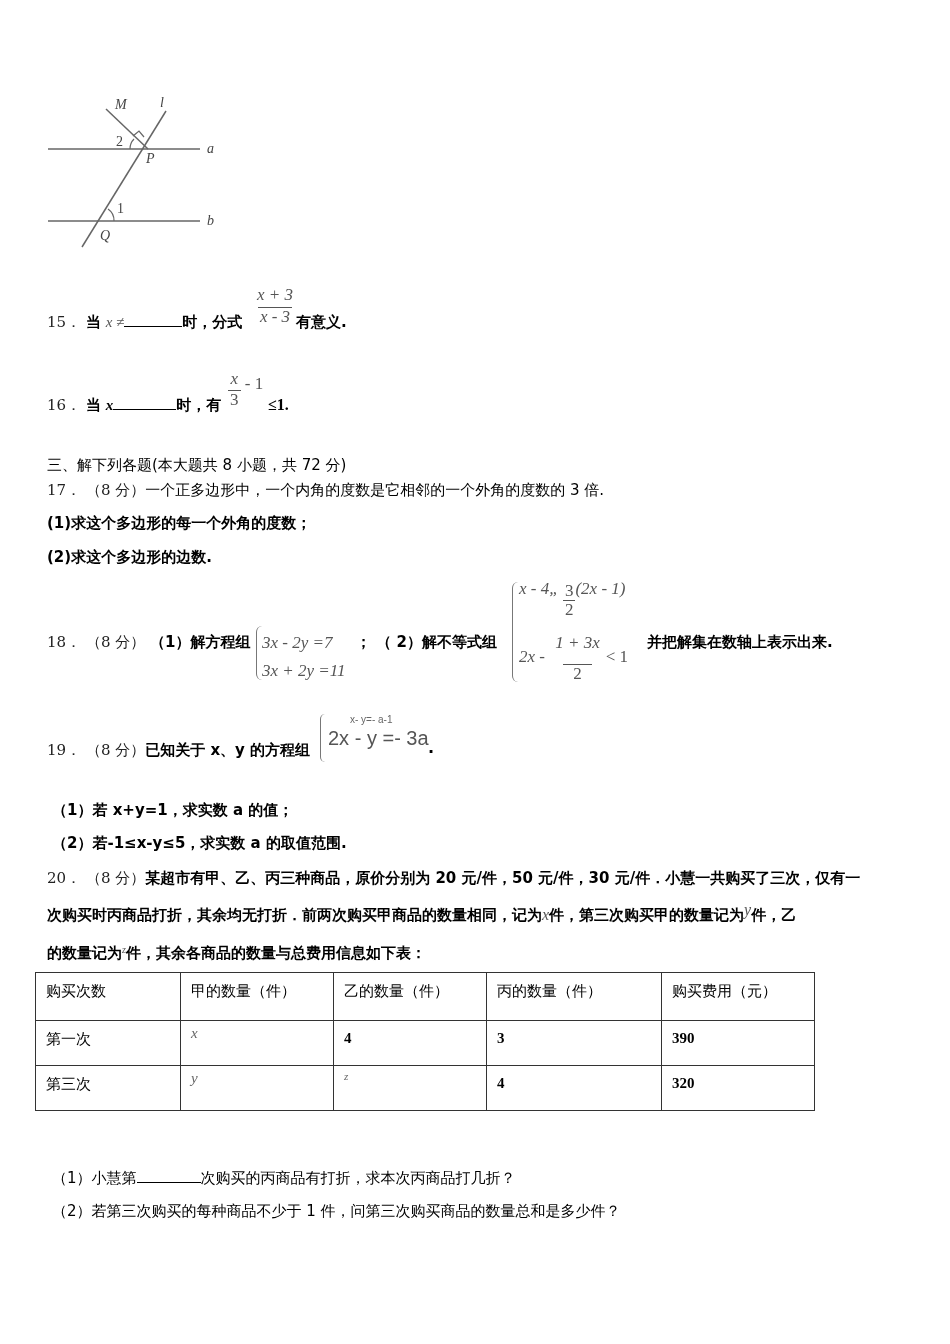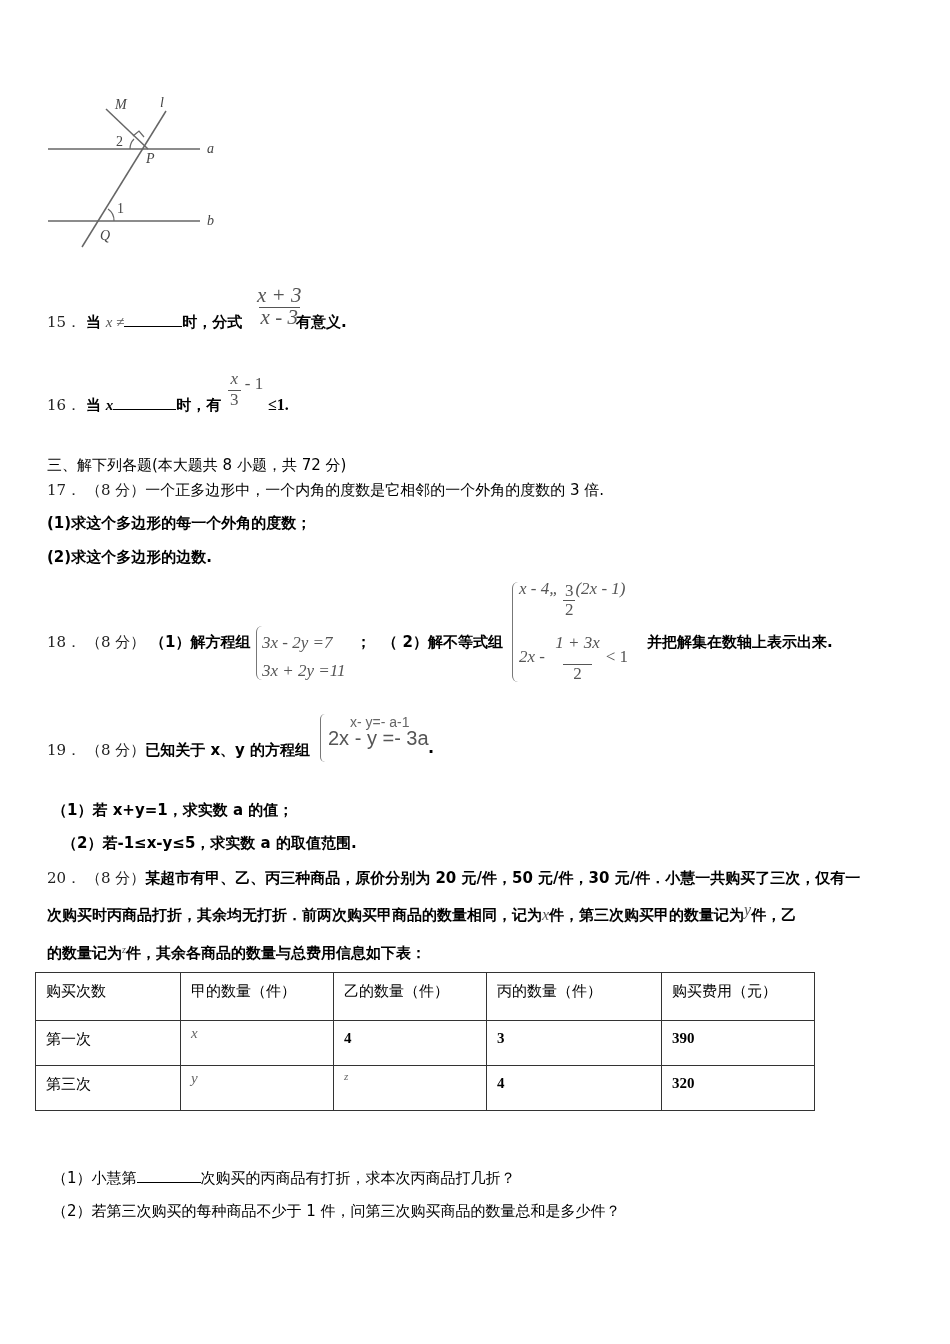--- a/index.html
+++ b/index.html
@@ -47,21 +47,21 @@
     <text x="76" y="51">2</text>
     <text x="77" y="118">1</text>
   </g>
 </svg>
 
 <div class="line" style="top:312px;">
   <span class="num">15．</span>
   <span class="b">当</span>
   <span class="mathg it" style="font-size:15px">x ≠</span><span class="blank" style="width:58px"></span><span class="b">时，分式</span>
 </div>
-<div class="abs mathg" style="left:255px;top:286px;font-size:21px;">
+<div class="abs mathg" style="left:255px;top:286px;font-size:17px;">
   <div class="frac">
     <span class="n it">x + 3</span>
     <span class="d it" style="margin-top:3px;">x - 3</span>
   </div>
 </div>
 <div class="line b" style="left:296px;top:312px;">有意义.</div>
 
 <div class="line" style="top:395px;">
   <span class="num">16．</span>
   <span class="b">当</span>
@@ -90,21 +90,21 @@
   <span class="num">（8 分）</span>
   <span class="b">（1）解方程组</span>
 </div>
 <div class="brace" style="left:256px;top:626px;width:5px;height:54px;"></div>
 <div class="abs mathg" style="left:262px;top:629px;line-height:28px;">
   <div class="it">3x - 2y =7</div>
   <div class="it">3x + 2y =11</div>
 </div>
 <div class="line b" style="left:356px;top:632px;">
   <span>；</span>
-  <span style="margin-left:6px">（ 2）解不等式组</span>
+  <span style="">（ 2）解不等式组</span>
 </div>
 <div class="brace" style="left:512px;top:582px;width:5px;height:100px;"></div>
 <div class="abs mathg" style="left:519px;top:582px;">
   <span class="it" style="position:relative;top:-10px">x - 4„</span>
   <div class="frac">
       <span class="n">3</span>
       <span class="d">2</span>
     </div><span class="it" style="position:relative;top:-10px">(2x - 1)</span>
 </div>
 <div class="abs mathg" style="left:519px;top:634px;">
@@ -114,25 +114,25 @@
       <span class="d" style="padding:0 10px;">2</span>
     </div><span>&lt; 1</span>
 </div>
 <div class="line b" style="left:647px;top:632px;">并把解集在数轴上表示出来.</div>
 
 <div class="line" style="top:740px;">
   <span class="num">19．</span>
   <span class="num">（8 分）</span><span class="b">已知关于 x、y 的方程组</span>
 </div>
 <div class="brace" style="left:320px;top:714px;width:4px;height:48px;"></div>
-<div class="abs" style="left:350px;top:714px;font-family:'Liberation Sans',sans-serif;font-size:14px;color:#666;">x- y=- a-1</div>
+<div class="abs" style="left:350px;top:714px;font-family:'Liberation Sans',sans-serif;font-size:10px;color:#666;">x- y=- a-1</div>
 <div class="abs" style="left:328px;top:727px;font-family:'Liberation Sans',sans-serif;font-size:20px;color:#555;">2x - y =- 3a</div>
 <div class="abs b" style="left:428px;top:738px;font-size:16px;">.</div>
 <div class="line b" style="left:52px;top:800px;">（1）若 x+y=1，求实数 a 的值；</div>
-<div class="line b" style="left:62px;top:833px;">（2）若-1≤x-y≤5，求实数 a 的取值范围.</div>
+<div class="line b" style="left:52px;top:833px;">（2）若-1≤x-y≤5，求实数 a 的取值范围.</div>
 
 <div class="line" style="top:868px;">
   <span class="num">20．</span>
   <span class="num">（8 分）</span><span class="b">某超市有甲、乙、丙三种商品，原价分别为 20 元/件，50 元/件，30 元/件．小慧一共购买了三次，仅有一</span>
 </div>
 <div class="line b" style="top:905px;">
   <span>次购买时丙商品打折，其余均无打折．前两次购买甲商品的数量相同，记为</span><span class="mathg it" style="font-weight:normal;font-size:16px;">x</span><span>件，第三次购买甲的数量记为</span><span class="mathg it" style="font-weight:normal;font-size:16px;position:relative;top:-5px;">y</span><span>件，乙</span>
 </div>
 <div class="line b" style="top:943px;">
   <span>的数量记为</span><span class="mathg it" style="font-weight:normal;font-size:10px;position:relative;top:-5px;">z</span><span>件，其余各商品的数量与总费用信息如下表：</span>

